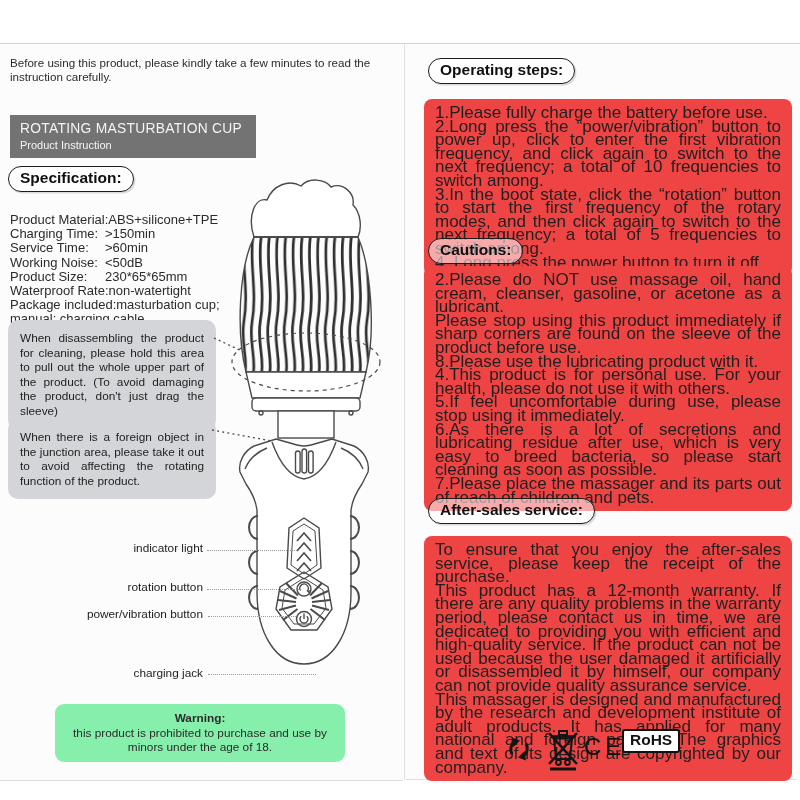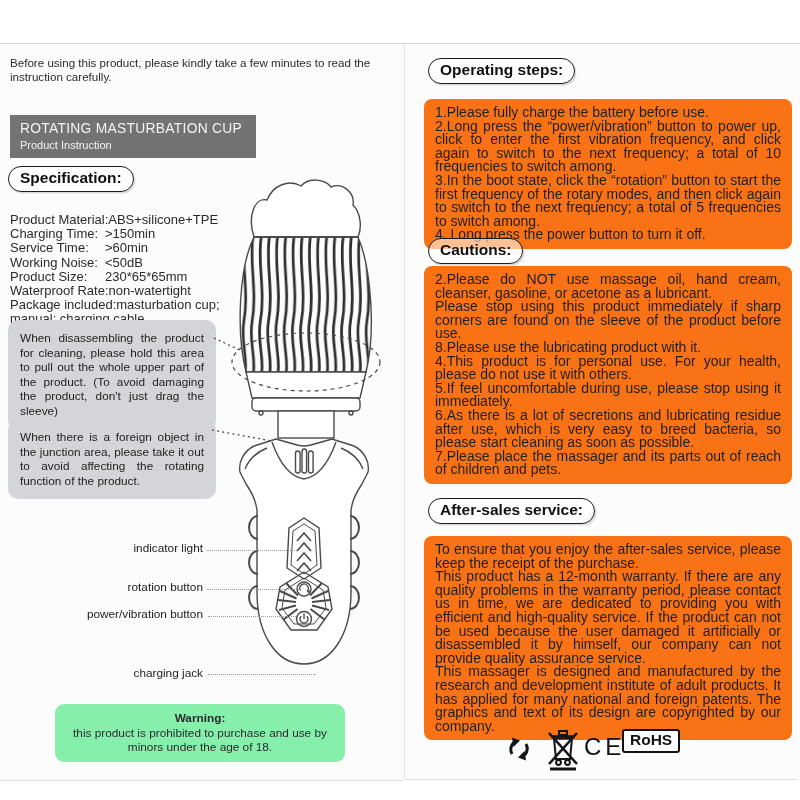--- a/index.html
+++ b/index.html
@@ -44,22 +44,22 @@
   .leader{position:absolute;height:0;border-top:1.6px dotted #9a9a9a;}
   .ld-indicator{left:207px;top:550px;width:90px;}
   .ld-rotation{left:207px;top:589px;width:92px;}
   .ld-power{left:208px;top:616px;width:88px;}
   .ld-charging{left:208px;top:674px;width:108px;}
 
   .warning-box{position:absolute;left:55px;top:704px;width:262px;background:#86efac;border-radius:9px;
                padding:7px 14px;text-align:center;font-size:11.8px;line-height:14.6px;}
   .warning-title{font-weight:bold;}
 
-  .gray-box{position:absolute;left:424px;width:346px;background:#f97316;border-radius:8px;
-            padding:7px 11px;font-size:14px;line-height:13.6px;text-align:justify;color:#1f1f1f;}
+  .gray-box{position:absolute;left:424px;width:346px;background:#ef4444;border-radius:8px;
+            padding:7px 11px;font-size:17px;line-height:13.6px;text-align:justify;color:#1f1f1f;}
   .gray-box p{margin:0;}
   .box-op{top:99px;}
   .box-ca{top:266px;}
   .box-as{top:536px;}
 
   .illo{position:absolute;left:208px;top:172px;}
 
   .marks{position:absolute;left:500px;top:726px;width:260px;height:46px;}
   .mark{position:absolute;}
   .mk-recycle{left:6px;top:10px;}

